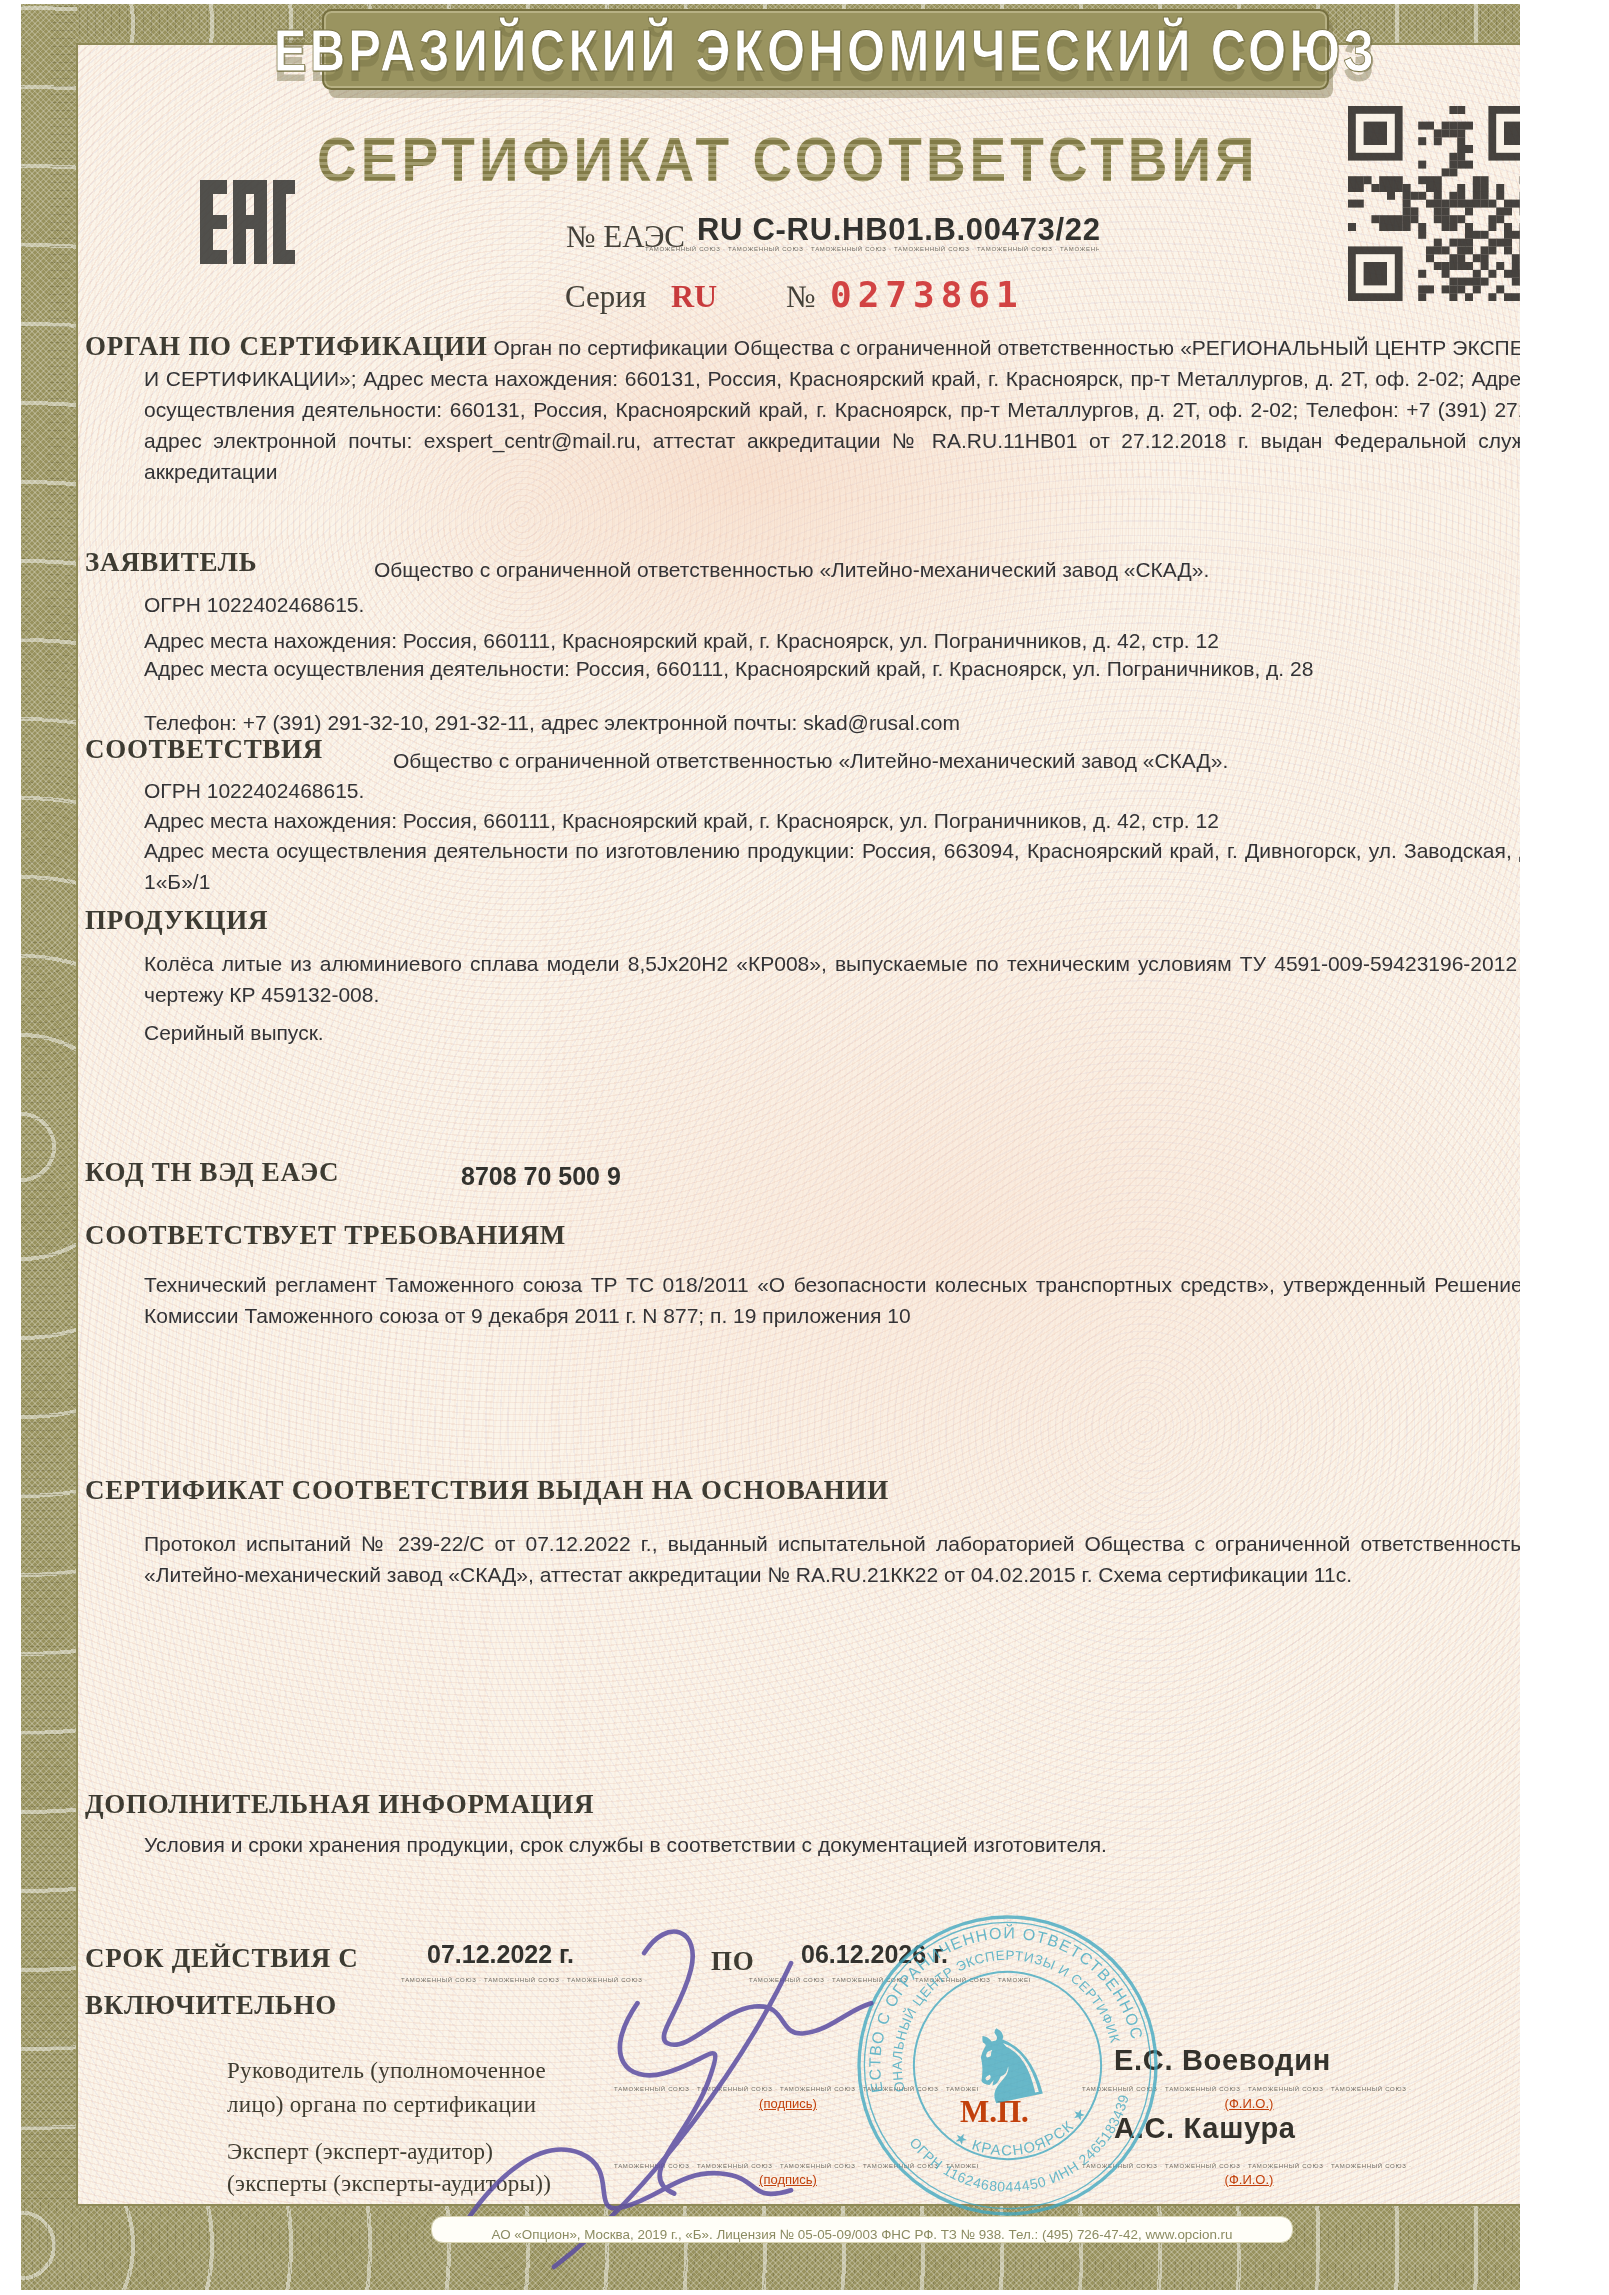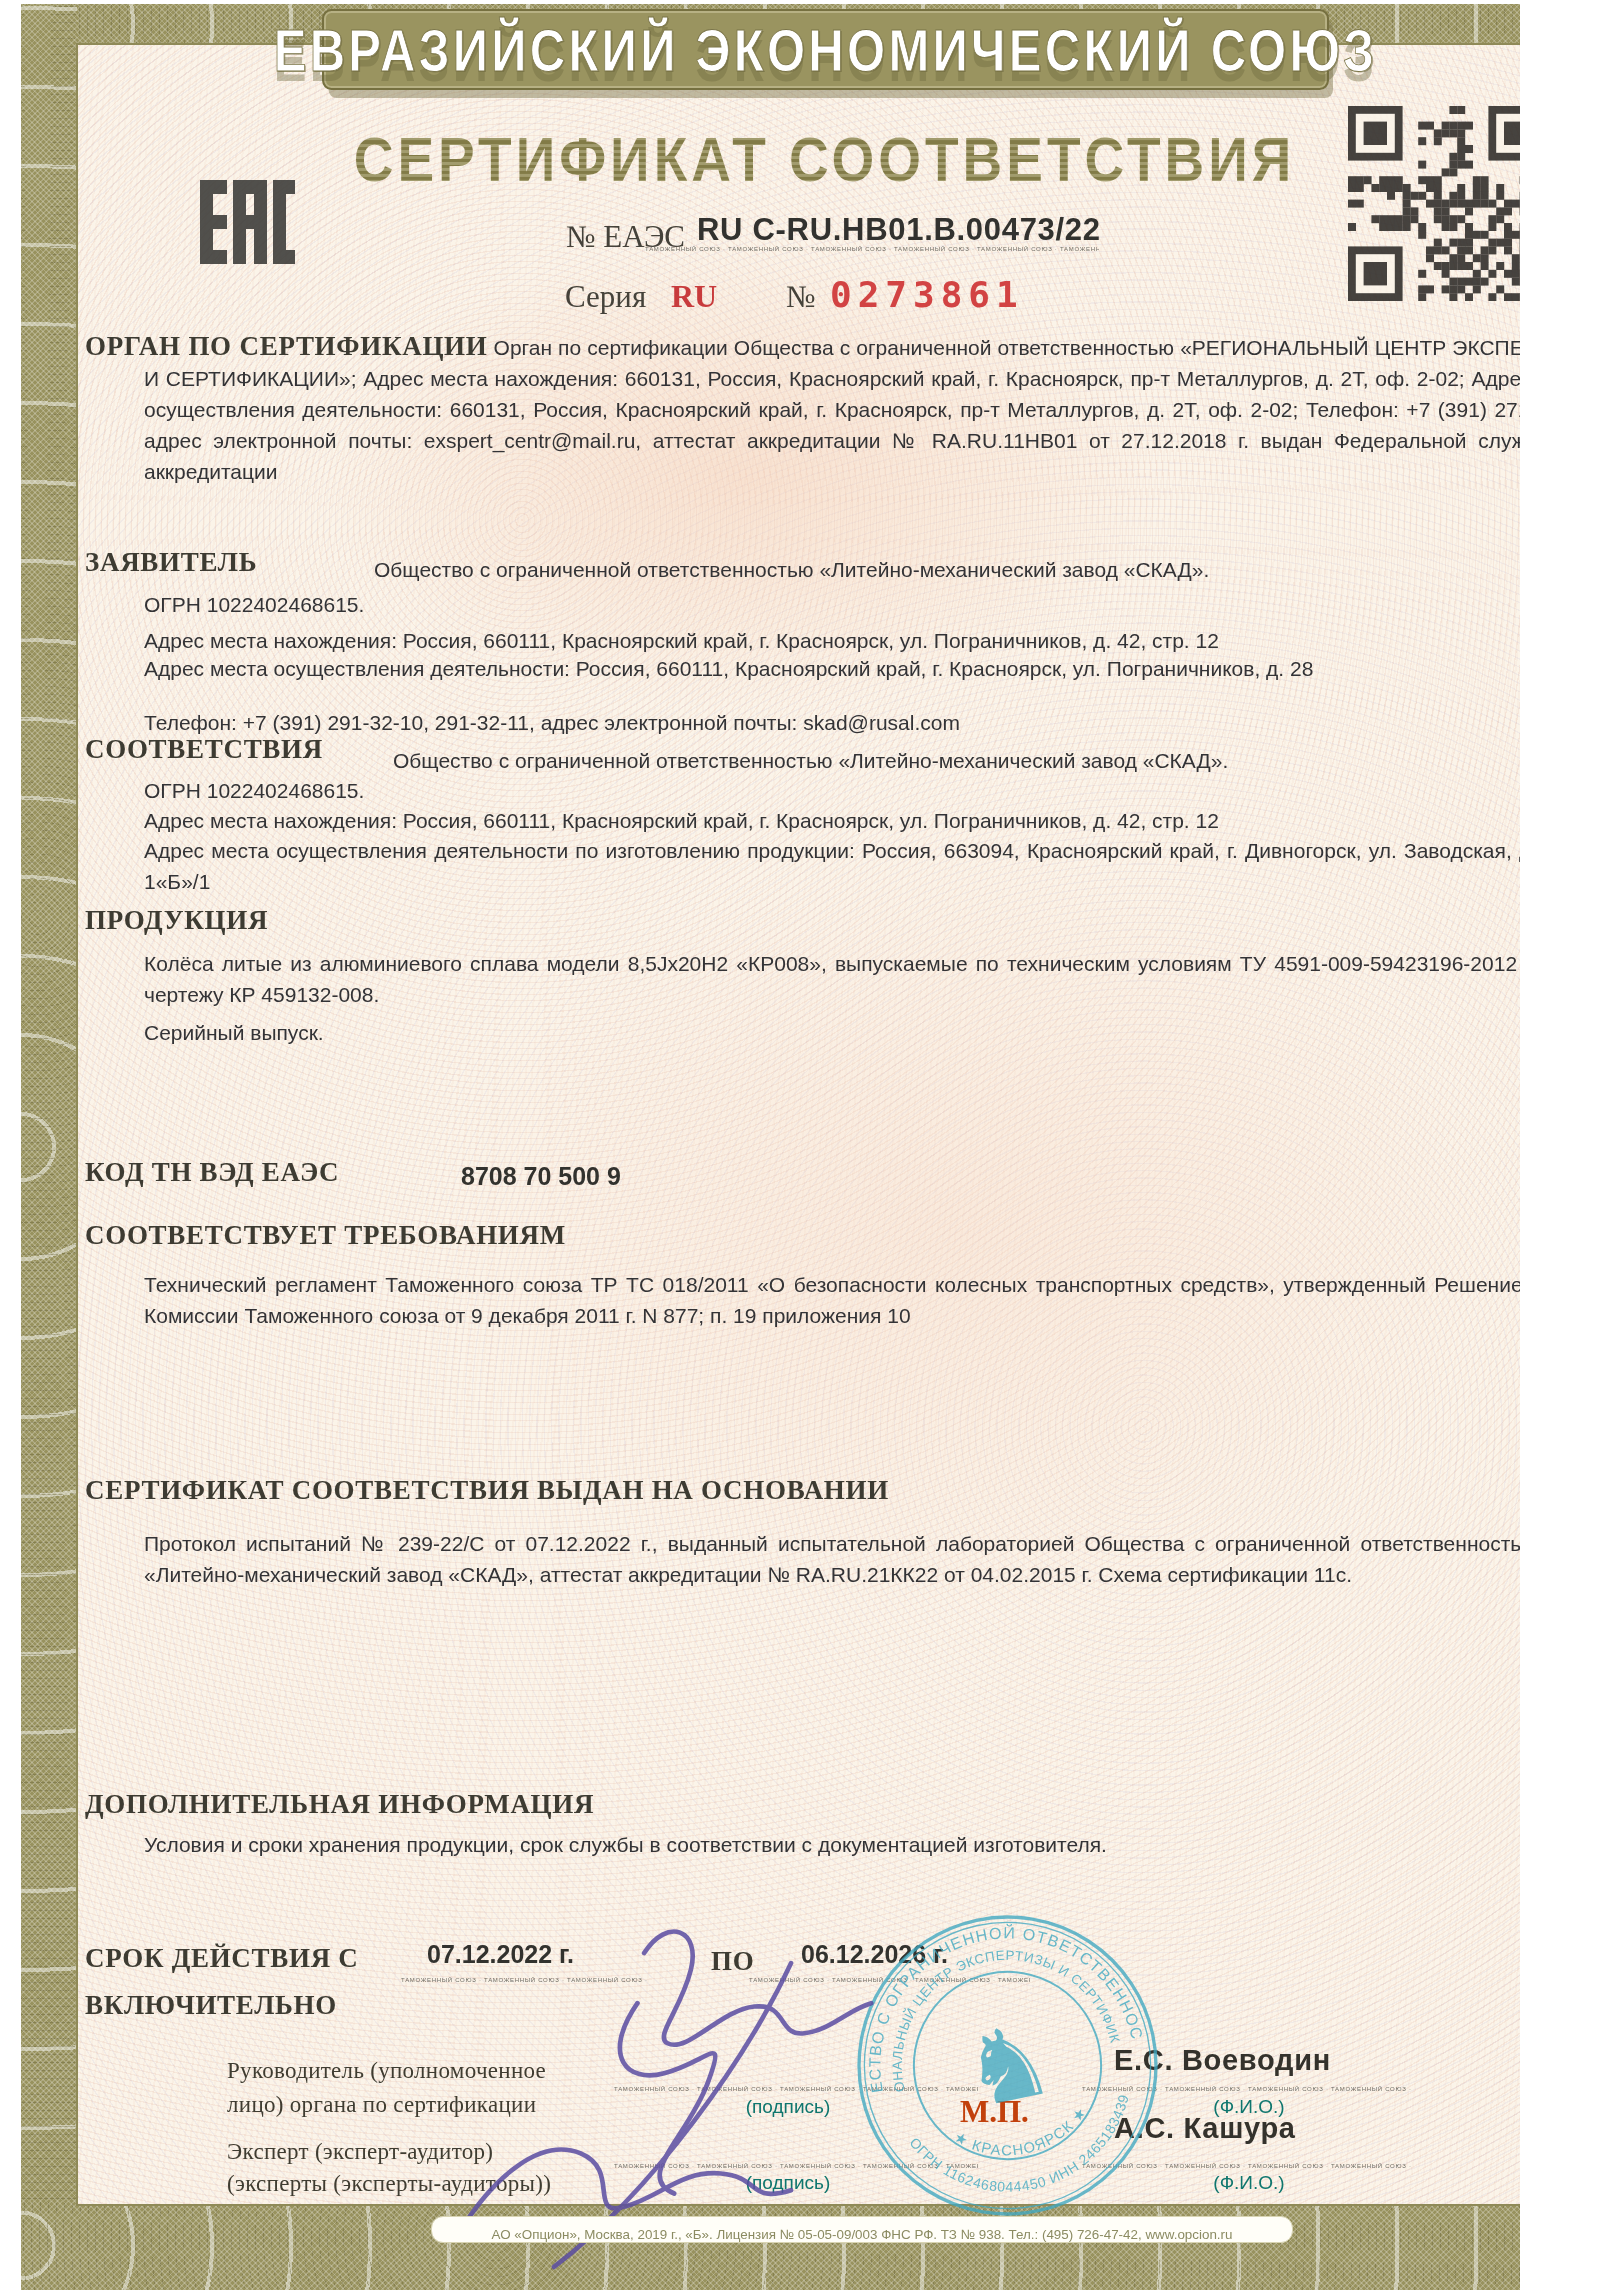--- a/index.html
+++ b/index.html
@@ -25,40 +25,40 @@
   .abs{position:absolute;z-index:3;}
   
   .banner{position:absolute;left:322px;top:9.4px;width:1003px;height:77px;z-index:4;
     background:#9a9460;border:2.7px solid #767040;border-radius:9.4px;
     box-shadow:inset 0 0 0 2px #b7b184, 5.3px 9.4px 0 -1.3px rgba(120,114,70,.45);
     display:flex;align-items:center;justify-content:center;}
   .banner-text{font-weight:700;font-size:49px;letter-spacing:3.3px;color:#ffffff;
     transform:scaleY(1.22);white-space:nowrap;
     -webkit-text-stroke:0.7px #7b7548;
     text-shadow:0 8.7px 0 rgba(109,104,62,.40), 1.3px 1.3px 0 rgba(109,104,62,.55);}
-  .doc-title{position:absolute;left:327px;top:127px;width:995px;text-align:center;z-index:3;}
+  .doc-title{position:absolute;left:317px;top:127px;width:995px;text-align:left;z-index:3;}
   .doc-title span{font-weight:700;font-size:55px;letter-spacing:4px;transform:scaleY(1.15);display:inline-block;
     white-space:nowrap;color:#8d8550;
     background:repeating-linear-gradient(180deg,#827b47 0 2.7px,#a29c6e 2.7px 5.3px);
     -webkit-background-clip:text;background-clip:text;-webkit-text-fill-color:transparent;
     text-shadow:none;}
   .eac-svg{position:absolute;left:197px;top:171px;z-index:3;opacity:.88;}
   .serif-label{font-family:"Liberation Serif",serif;color:#45423a;}
   .certnum-label{font-size:31px;}
   .certnum-value{font-weight:700;font-size:31px;letter-spacing:0.7px;color:#32322f;}
   .series-ru{font-family:"Liberation Serif",serif;font-weight:700;font-size:32px;color:#c83b3c;}
   .blank-num{font-family:"DejaVu Sans Mono",monospace;font-weight:700;font-size:36px;letter-spacing:6px;color:#d24343;}
   .microline{font-size:6px;line-height:6.7px;color:#55544c;letter-spacing:0.7px;overflow:hidden;white-space:nowrap;opacity:.85;height:7.3px;}
   
   .h-serif{font-family:"Liberation Serif",serif;font-weight:700;font-size:27px;letter-spacing:0.7px;color:#3d3b32;line-height:1;}
   .body-text{font-size:21px;line-height:31px;color:#333336;}
   .just{text-align:justify;}
   .hang{padding-left:59px;text-indent:-59px;}
   .bold-val{font-weight:700;font-size:25px;color:#32322e;}
-  .caption{font-size:19px;color:#0f766e;}
+  .caption{font-size:13px;color:#c2410c;text-decoration:underline;}
   .sig-label{font-family:"Liberation Serif",serif;font-size:23px;color:#3f3c31;letter-spacing:0.3px;}
   .sig-name{font-weight:700;font-size:29px;color:#34322c;letter-spacing:0.7px;}
   .mp{font-family:"Liberation Serif",serif;font-weight:700;font-size:31px;color:#c2410c;}
   .footer-strip{position:absolute;left:431px;top:2216px;width:860px;height:25px;z-index:5;
     background:#fffef8;border:0.7px solid #d8d4b2;border-radius:12px;
     display:flex;align-items:flex-end;justify-content:center;}
   .footer-text{font-size:13.4px;color:#8b8b62;white-space:nowrap;}
   .stamp-svg{position:absolute;left:847px;top:1905px;z-index:4;opacity:.78;transform:rotate(-12deg);}
   .sign-svg{position:absolute;left:367px;top:1903px;z-index:5;}
   .qr-svg{position:absolute;left:1348px;top:106px;z-index:3;opacity:.88;}

